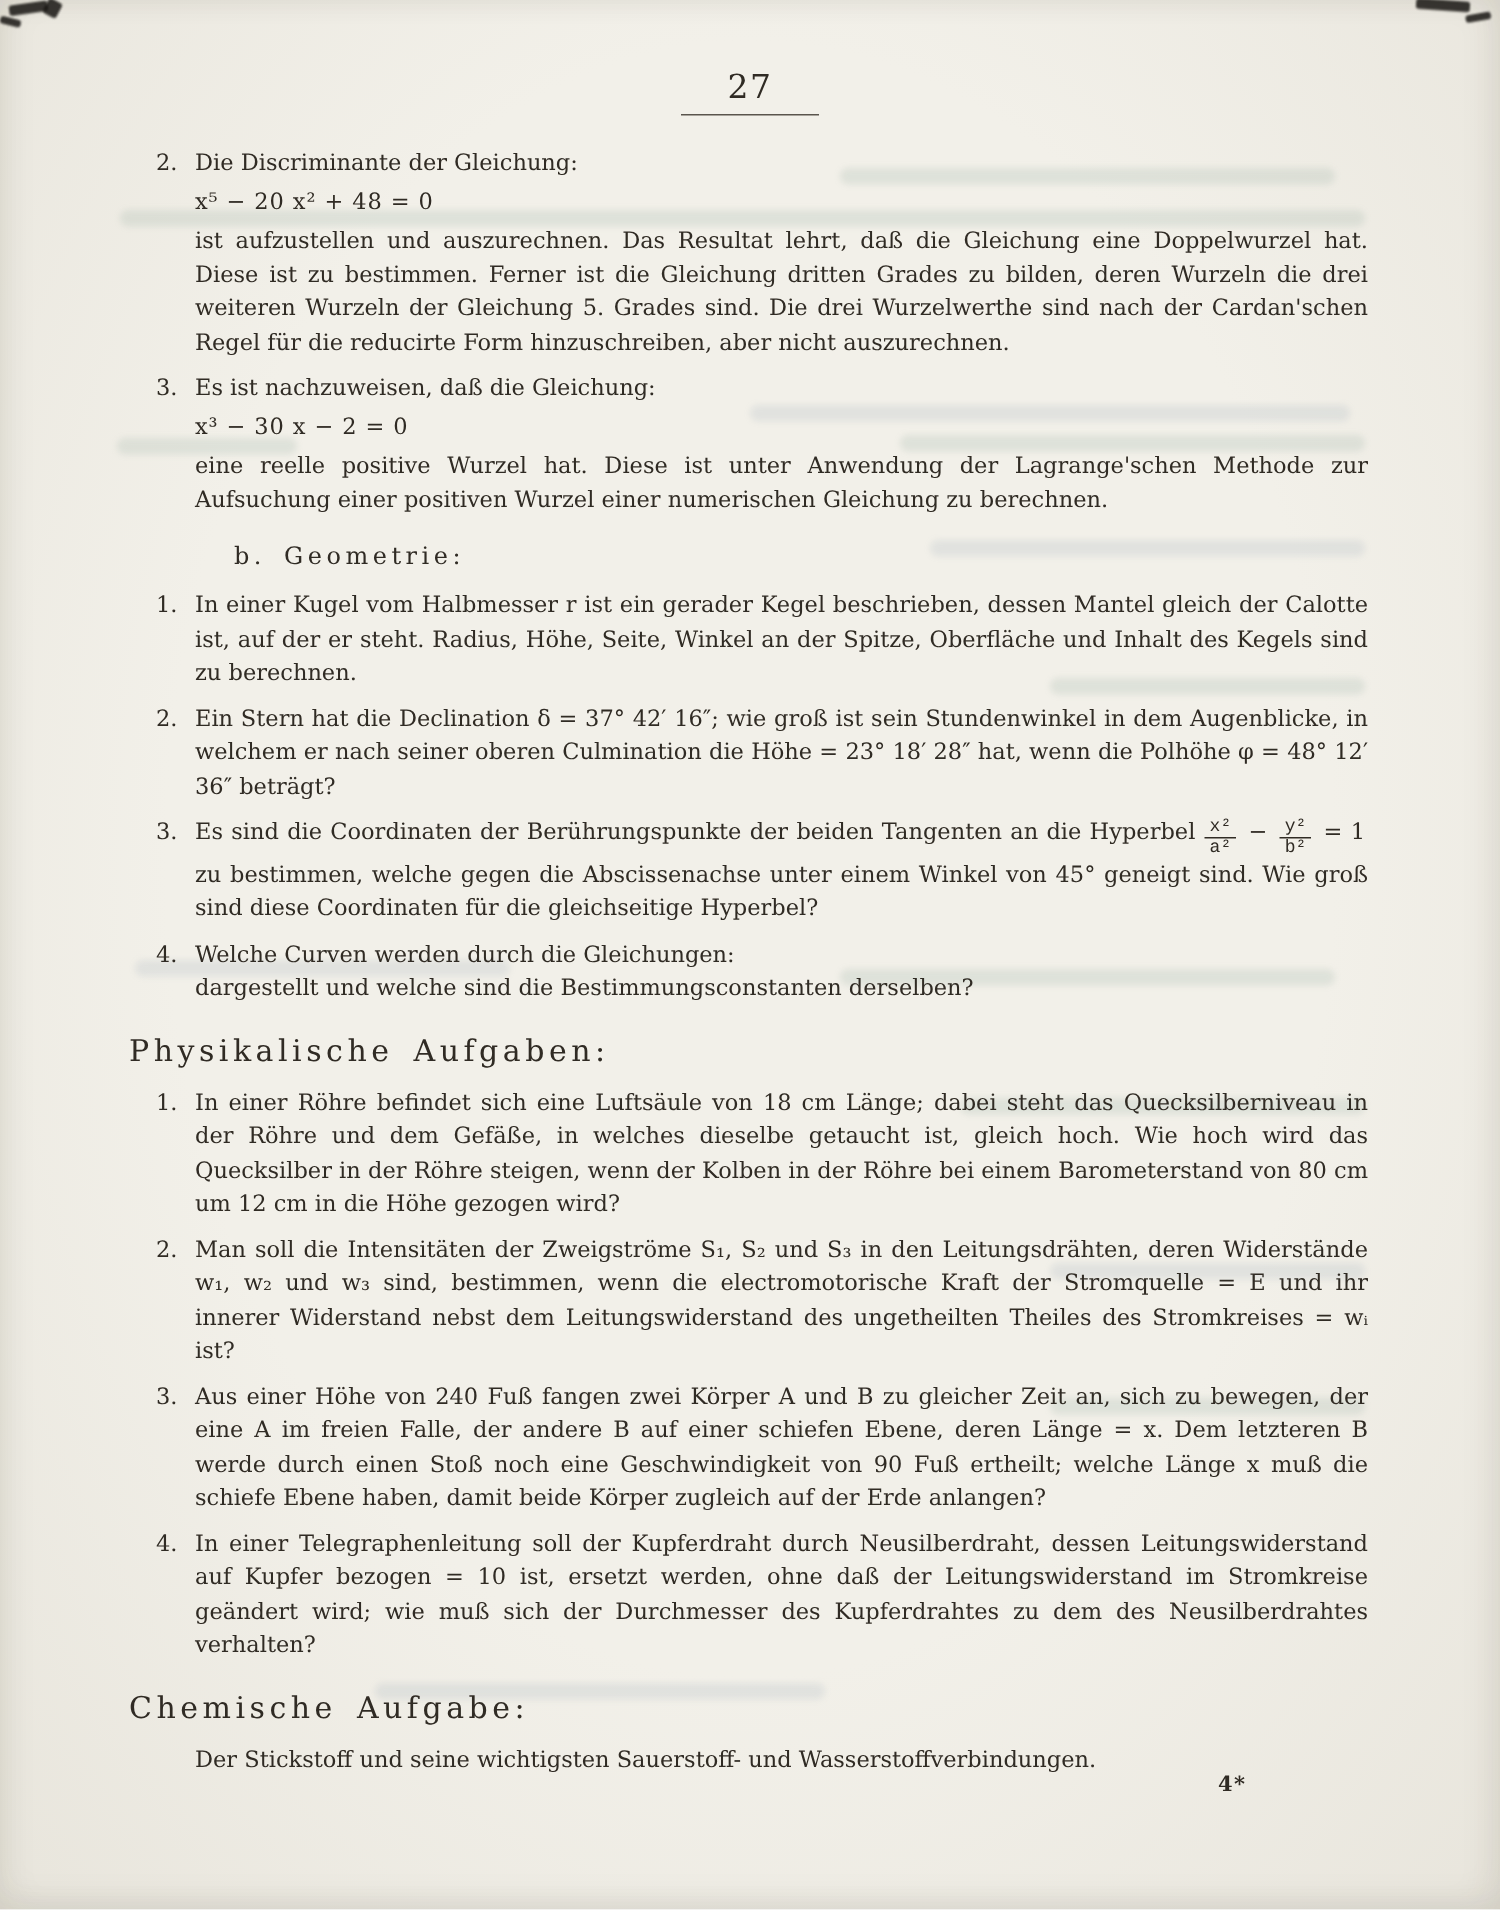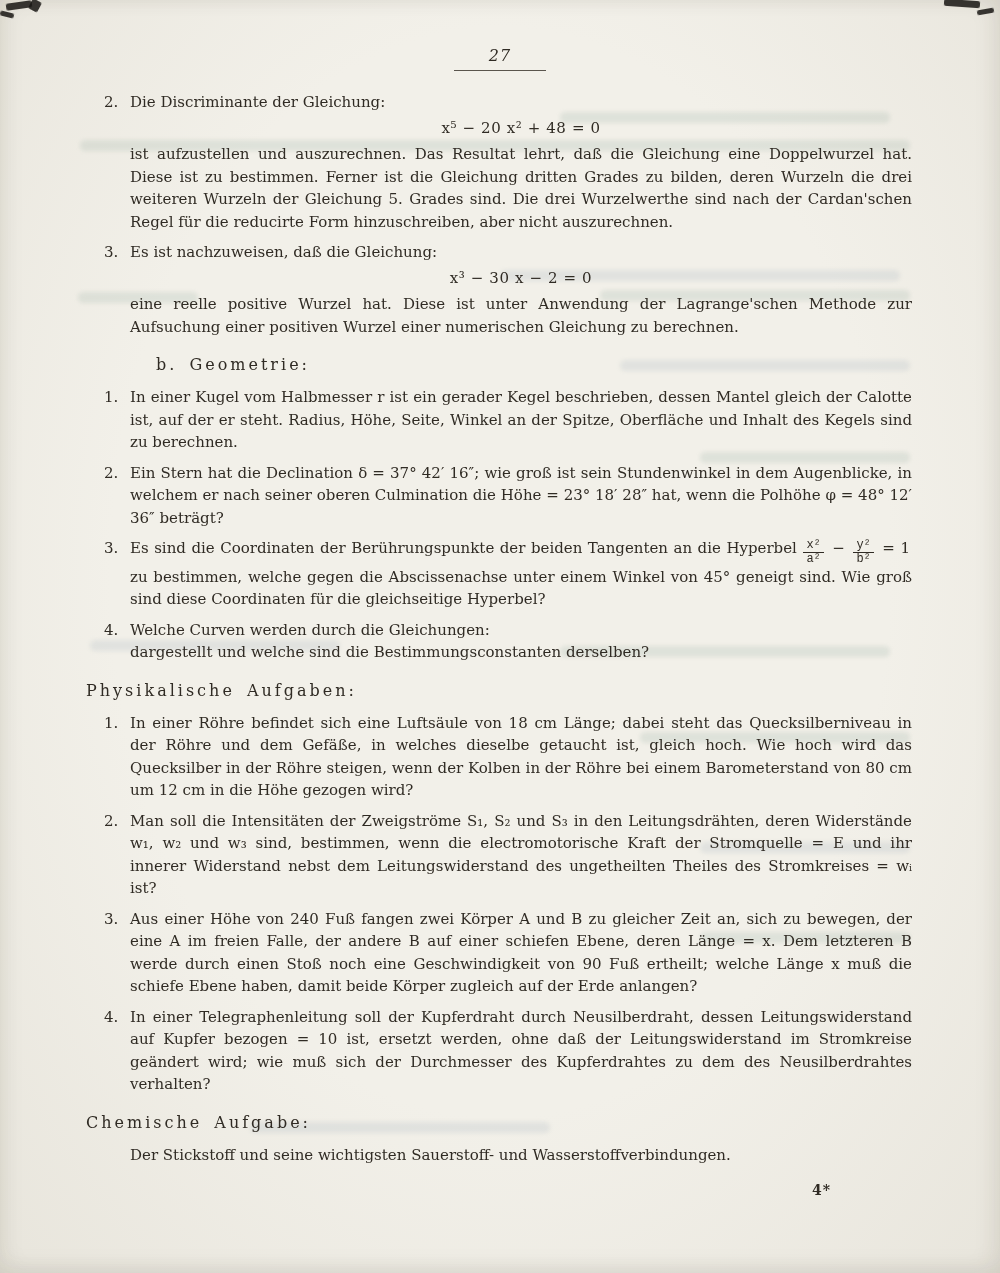--- a/index.html
+++ b/index.html
@@ -4,31 +4,31 @@
 <style>
   * { margin:0; padding:0; box-sizing:border-box; }
   body { width:1000px; font-family:"DejaVu Serif","Liberation Serif","DejaVu Sans",serif; }
   .page {
     position:relative; width:1000px; height:1273px; overflow:hidden;
     background: radial-gradient(ellipse at 50% 45%, #f2f0e9 55%, #e8e5dc 100%);
     color:#302b24;
     box-shadow: inset -8px 0 22px rgba(60,50,30,0.06), inset 0 -8px 22px rgba(60,50,30,0.05), inset 8px 0 22px rgba(60,50,30,0.04);
   }
   .pagenum-wrap { padding-top:46px; text-align:center; }
-  .pagenum { font-size:16px; letter-spacing:1px;font-style:italic; }
+  .pagenum { font-size:22px; letter-spacing:1px; }
   .pagenum-rule { width:92px; border-bottom:1px solid #5a554d; margin:5px auto 20px; }
   .content { position:relative; padding:0 88px 0 86px; font-size:15px; line-height:1.5; }
   .item { display:flex; margin:0 0 8px 18px; }
   .num { flex:0 0 26px; }
   .txt { flex:1; text-align:justify; }
-  .equation { text-align:center; letter-spacing:0.6px; margin:3px 0 4px; }
+  .equation { letter-spacing:0.6px; margin:3px 0 4px; }
   .para { text-align:justify; }
   .sub-eq { margin-left:212px; letter-spacing:0.4px; }
   .subheading { margin:15px 0 9px 70px; font-size:16px; letter-spacing:3px; word-spacing:4px; }
-  .heading { margin:15px 0 9px 0; font-size:16px; letter-spacing:3px; word-spacing:4px; }
+  .heading { margin:15px 0 9px 0; font-size:20px; letter-spacing:3px; word-spacing:4px; }
   .chem-body { margin:0 0 0 44px; }
   .frac { display:inline-block; vertical-align:-9px; text-align:center; line-height:1.05; font-size:12px; padding:0 1px;font-family:Liberation Mono, monospace; }
   .fnum { display:block; padding:0 3px; }
   .fden { display:block; border-top:1px solid #302b24; padding:0 3px; }
   .op { padding:0 2px; }
   .signature { position:absolute; left:812px; top:1182px; font-size:14px; font-weight:bold; letter-spacing:1px; }
   .smudge { position:absolute; height:11px; border-radius:6px; background:rgba(108,145,125,0.14); filter:blur(2px); pointer-events:none; }
   .smudge.blue { background:rgba(110,135,160,0.12); }
   .artifact { position:absolute; background:#181613; filter:blur(0.6px); opacity:0.85; border-radius:2px; }
 </style>

